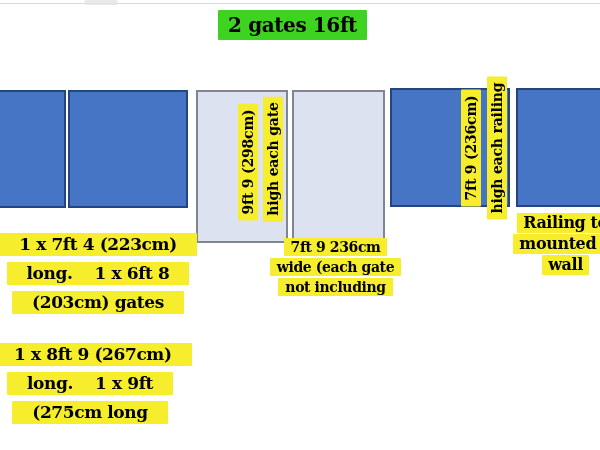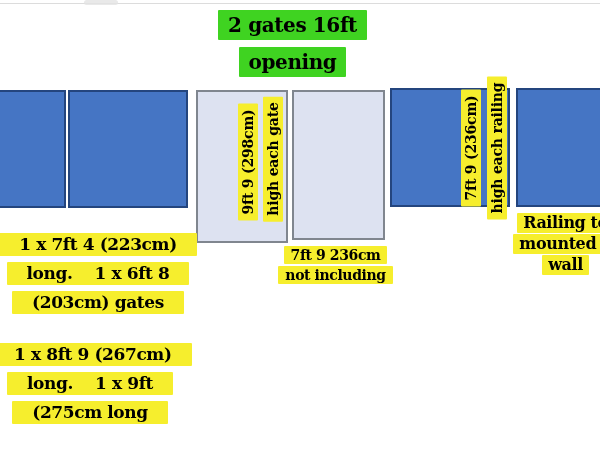--- a/index.html
+++ b/index.html
@@ -67,21 +67,20 @@
 </head>
 <body>
 
 <div class="screen">
 
   <div class="top-line"></div>
   <div class="top-artifact"></div>
 
   <div class="note title-block" style="left:210px; top:10px; width:165px;">
     <div class="note-line"><span class="hl hl-green">2 gates 16ft</span></div>
-    <div class="note-line"><span class="hl hl-green">opening</span></div>
   </div>
 
   <div class="panel" style="left:-8px; top:90px; width:74px; height:118px;"></div>
   <div class="panel" style="left:68px; top:90px; width:120px; height:118px;"></div>
 
   <div class="gate" style="left:196px; top:90px; width:92px; height:153px;"></div>
   <div class="gate" style="left:292px; top:90px; width:93px; height:150px;"></div>
 
   <div class="panel" style="left:390px; top:88px; width:120px; height:119px;"></div>
   <div class="panel" style="left:516px; top:88px; width:94px; height:119px;"></div>
@@ -97,22 +96,23 @@
     <div class="note-line"><span class="hl">long.    1 x 6ft 8</span></div>
     <div class="note-line"><span class="hl">(203cm) gates</span></div>
   </div>
 
   <div class="note note-lg" style="left:-6px; top:343px; width:192px;">
     <div class="note-line"><span class="hl">1 x 8ft 9 (267cm)</span></div>
     <div class="note-line"><span class="hl">long.    1 x 9ft</span></div>
     <div class="note-line"><span class="hl">(275cm long</span></div>
   </div>
 
-  <div class="note note-md" style="left:258px; top:246px; width:155px;">
+  <div class="note note-md" style="left:258px; top:238px; width:155px;">
     <div class="note-line"><span class="hl">7ft 9 236cm</span></div>
+    <div class="note-line"><span class="hl">wide (each gate</span></div>
     <div class="note-line"><span class="hl">not including</span></div>
   </div>
 
   <div class="note note-right" style="left:488px; top:213px; width:155px;">
     <div class="note-line"><span class="hl">Railing to</span></div>
     <div class="note-line"><span class="hl">mounted o</span></div>
     <div class="note-line"><span class="hl">wall</span></div>
   </div>
 
 </div>

